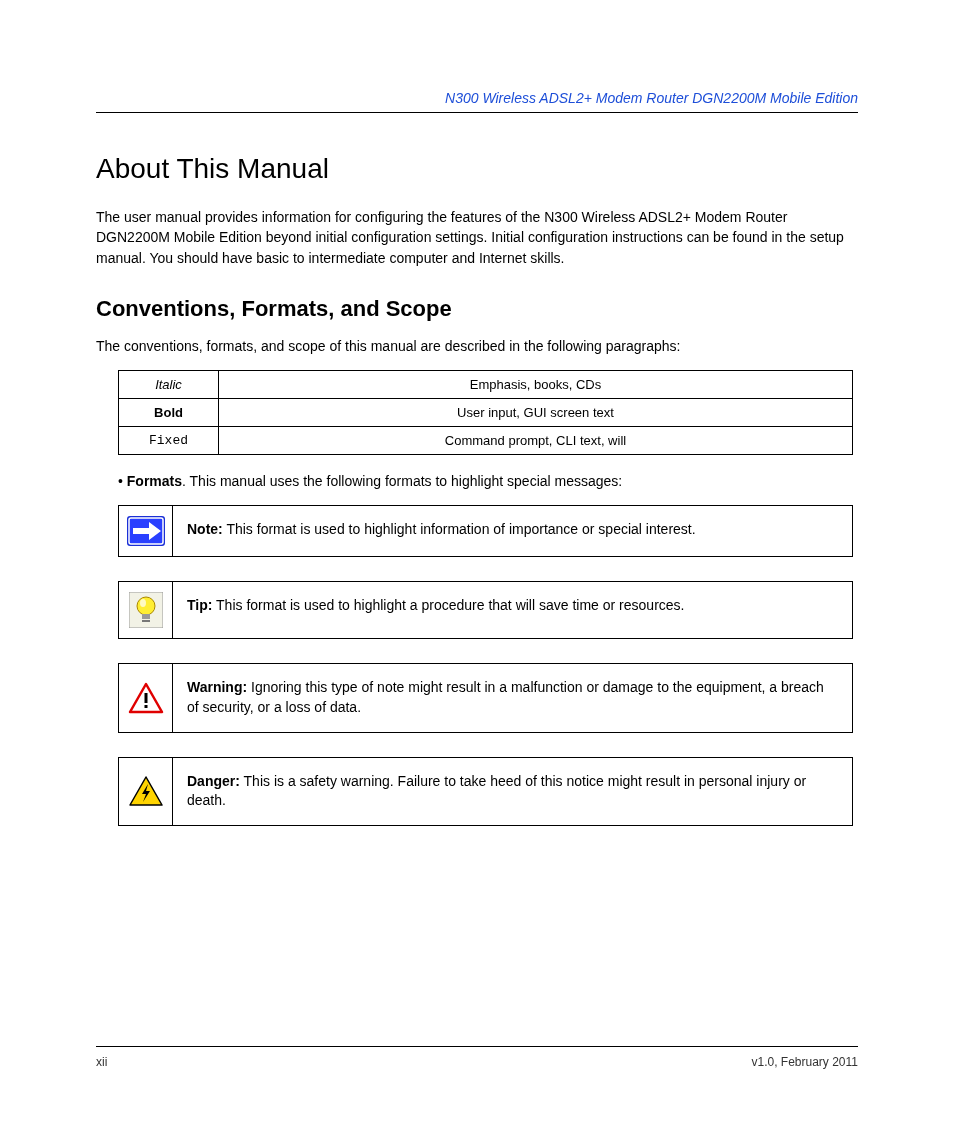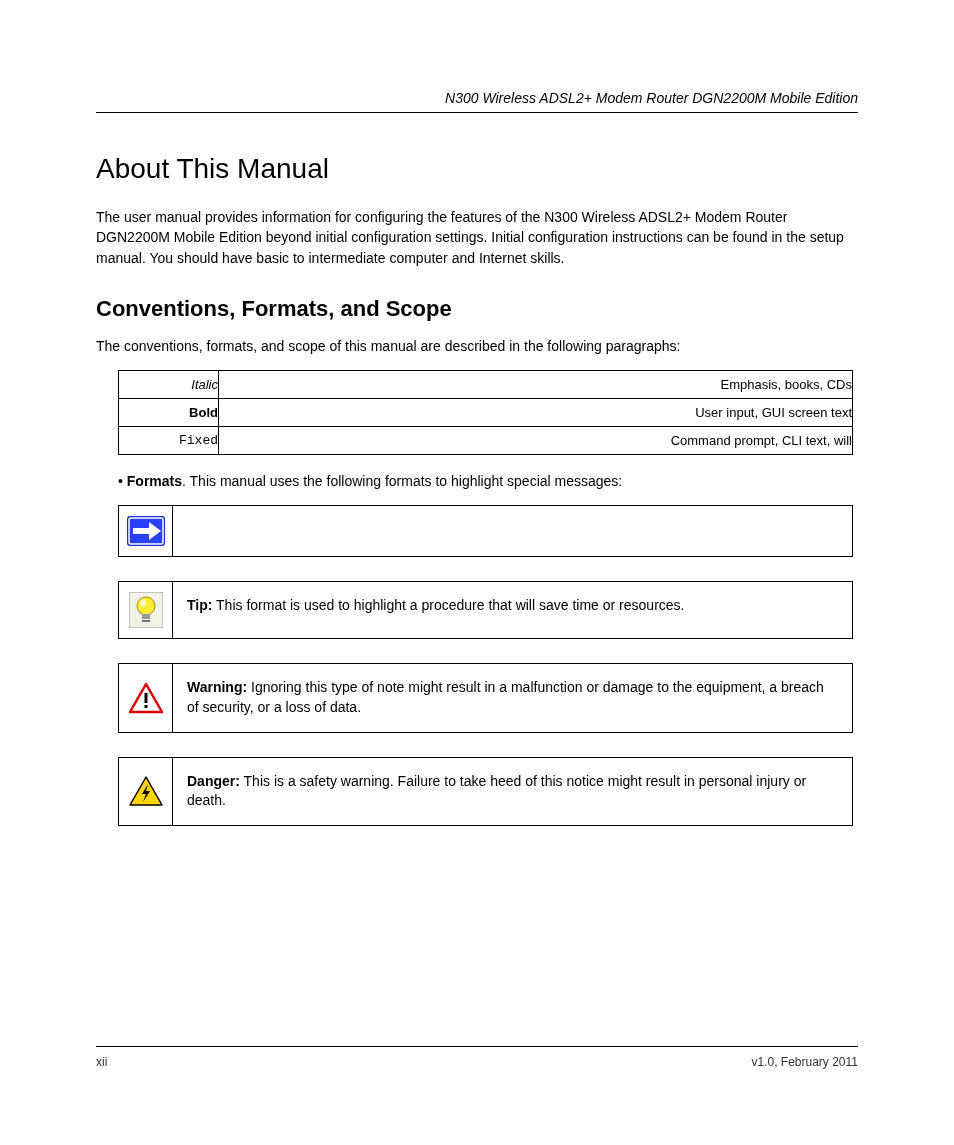--- a/index.html
+++ b/index.html
@@ -15,21 +15,21 @@
     padding: 90px 96px 40px 96px;
   }
   .header-line {
     border-top: 1px solid #000;
     margin-bottom: 20px;
   }
   .running-header {
     text-align: right;
     font-size: 14px;
     font-style: italic;
-    color: #000000;
+    color: #1d4ed8;
     margin-bottom: 6px;
   }
   h1.title {
     font-size: 28px;
     font-weight: normal;
     margin: 40px 0 22px 0;
   }
   p.body {
     font-size: 14px;
     line-height: 1.45;
@@ -42,21 +42,21 @@
   }
   table.conv {
     border-collapse: collapse;
     width: 735px;
     margin-left: 22px;
     margin-bottom: 16px;
   }
   table.conv th, table.conv td {
     border: 1px solid #000;
     font-size: 13px;
-    text-align: right;
+    text-align: center;
     vertical-align: middle;
     padding: 6px 0;
   }
   table.conv td.col1, table.conv th.col1 { width: 100px; }
   .callout {
     display: flex;
     border: 1px solid #000;
     width: 735px;
     margin-left: 22px;
     margin-bottom: 24px;
@@ -135,20 +135,23 @@
   </p>
 
   <div class="callout">
     <div class="iconcell">
       <svg width="38" height="30" viewBox="0 0 38 30">
         <rect x="0" y="0" width="38" height="30" rx="3" fill="#1a2fd6"></rect>
         <rect x="2" y="2" width="34" height="26" rx="2" fill="#2a40ff" stroke="#fff" stroke-width="1.5"></rect>
         <path d="M6 12 h16 v-6 l12 9 l-12 9 v-6 h-16 z" fill="#fff"></path>
       </svg>
     </div>
+    <div class="textcell">
+      <b>Note:</b><span> This format is used to highlight information of importance or special interest.</span>
+    </div>
   </div>
 
   <div class="callout">
     <div class="iconcell">
       <svg width="34" height="36" viewBox="0 0 34 36">
         <rect x="0" y="0" width="34" height="36" fill="#f2f2e6" stroke="#999" stroke-width="1"></rect>
         <circle cx="17" cy="14" r="9" fill="#ffee33" stroke="#aa8800" stroke-width="1"></circle>
         <rect x="13" y="22" width="8" height="5" fill="#999"></rect>
         <rect x="13" y="28" width="8" height="2" fill="#777"></rect>
         <ellipse cx="14" cy="11" rx="3" ry="4" fill="#fff" opacity="0.7"></ellipse>

